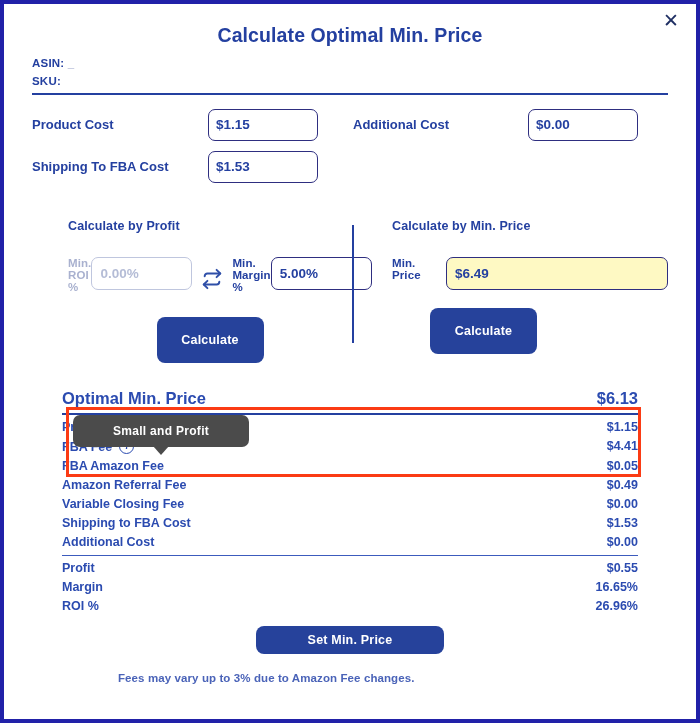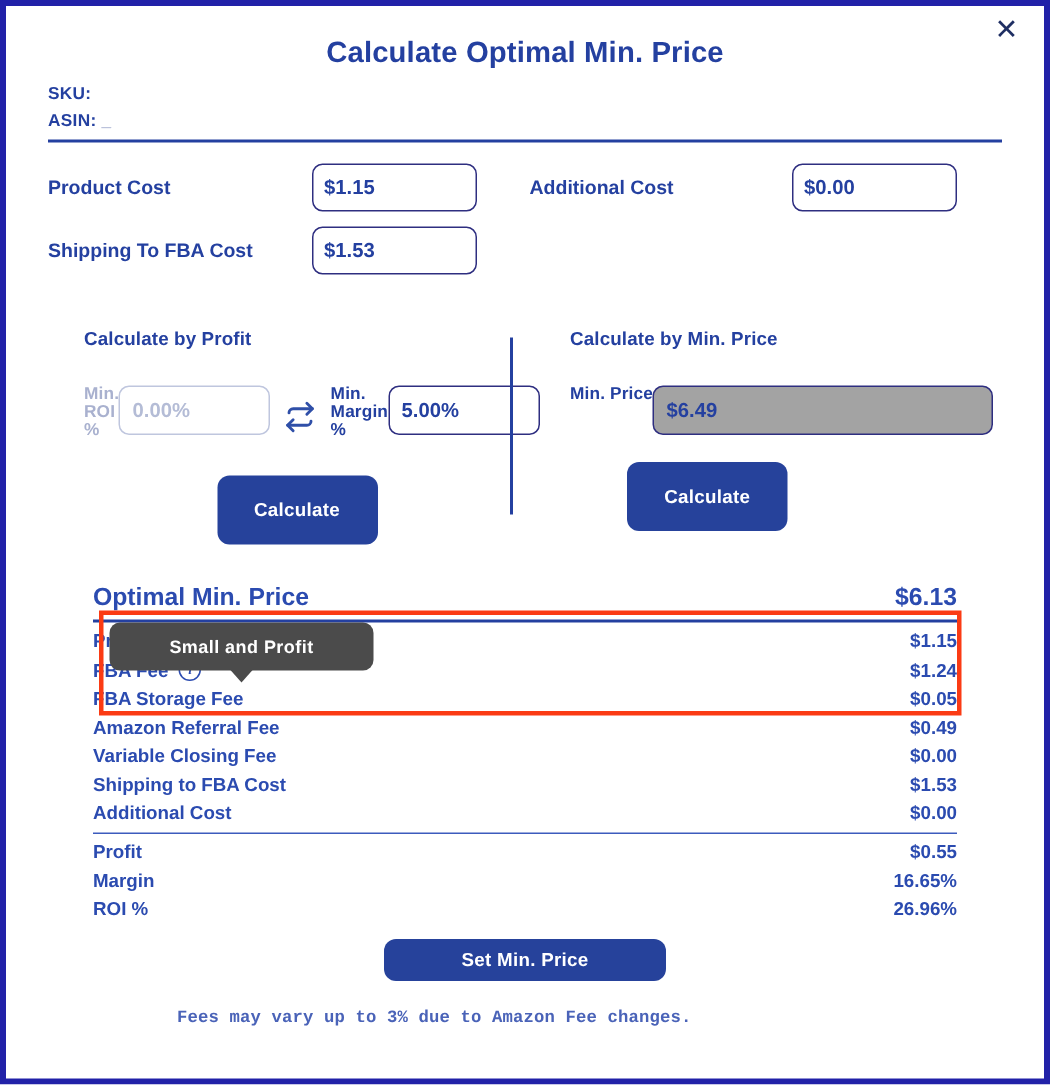--- a/index.html
+++ b/index.html
@@ -104,21 +104,21 @@
     color: #2440a0;
     font-size: 13px;
     font-weight: bold;
     width: 175px;
     flex: 0 0 175px;
   }
 
   
   .calc-area {
     display: flex;
-    padding: 26px 28px 0 16px;
+    padding: 26px 28px 0 28px;
     position: relative;
   }
   .calc-left { width: 320px; flex: 0 0 320px; padding-left: 36px; box-sizing: border-box;}
   .divider-v {
     width: 2px;
     background: #2440a0;
     margin: 6px 0 10px 0;
     height: 118px;
     flex: 0 0 2px;
   }
@@ -164,21 +164,21 @@
   .field-price {
     box-sizing: border-box;
     width: 227px;
     height: 33px;
     border: 1.6px solid #2e2e80;
     border-radius: 7px;
     color: #2440a0;
     font-size: 13.5px;
     font-weight: bold;
     padding: 0 8px;
-    background: #a3a3a3;
+    background: #fef9c3;
     outline: none;
     font-family: "Liberation Sans", sans-serif;
   }
   .swap-icon {
     margin: 0 9px 5px 9px;
     cursor: pointer;
   }
   .btn-primary {
     background: #26429b;
     color: #fff;
@@ -199,21 +199,21 @@
   .calc-btn-right { margin: 18px auto 0 38px; }
 
   
   .results {
     position: relative;
     padding: 24px 28px 0 28px;
   }
   .res-row {
     display: flex;
     justify-content: space-between;
-    align-items: center;
+    align-items: flex-start;
     color: #2b4bb0;
     font-size: 12.5px;
     font-weight: bold;
     padding: 2.5px 30px 2.5px 30px;
   }
   .res-row.head {
     font-size: 16.5px;
     padding-bottom: 2px;
   }
   .res-name { display: flex; align-items: center; gap: 7px; }
@@ -289,39 +289,38 @@
     height: 28px;
     margin: 10px auto 0 auto;
   }
   .footnote {
     color: #4a63b8;
     font-size: 11.5px;
     font-weight: bold;
     text-align: left;
     padding: 18px 0 0 86px;
     letter-spacing: .1px;
-    font-family: Liberation Mono, monospace;
   }
 </style>
 </head>
 <body>
 
 <div class="modal" style="border-color: rgb(33, 33, 168);">
 
   <div class="close-btn">✕</div>
 
   <div class="header">
     <div class="title">Calculate Optimal Min. Price</div>
     <div class="meta-line">
+      <span>ASIN:</span>
+      <span class="meta-val">_</span>
+    </div>
+    <div class="meta-line">
       <span>SKU:</span>
       <span class="meta-val"></span>
-    </div>
-    <div class="meta-line">
-      <span>ASIN:</span>
-      <span class="meta-val">_</span>
     </div>
   </div>
   <div class="hr-top"></div>
 
   <div class="cost-grid">
     <div class="cost-row">
       <span class="cost-label">Product Cost</span>
       <input class="field" value="$1.15" style="">
       <span class="gap-mid"></span>
       <span class="cost-label-2">Additional Cost</span>
@@ -381,26 +380,26 @@
     <div class="res-row">
       <span class="res-name">Product Cost</span>
       <span>$1.15</span>
     </div>
 
     <div class="res-row">
       <span class="res-name">
         <span>FBA Fee</span>
         <span class="info-icon">i</span>
       </span>
-      <span>$1.24</span>
+      <span>$4.41</span>
     </div>
 
     <div id="fee-rows">
         <div class="res-row">
-          <span class="res-name">FBA Storage Fee</span>
+          <span class="res-name">FBA Amazon Fee</span>
           <span>$0.05</span>
         </div>
         <div class="res-row">
           <span class="res-name">Amazon Referral Fee</span>
           <span>$0.49</span>
         </div>
         <div class="res-row">
           <span class="res-name">Variable Closing Fee</span>
           <span>$0.00</span>
         </div>

